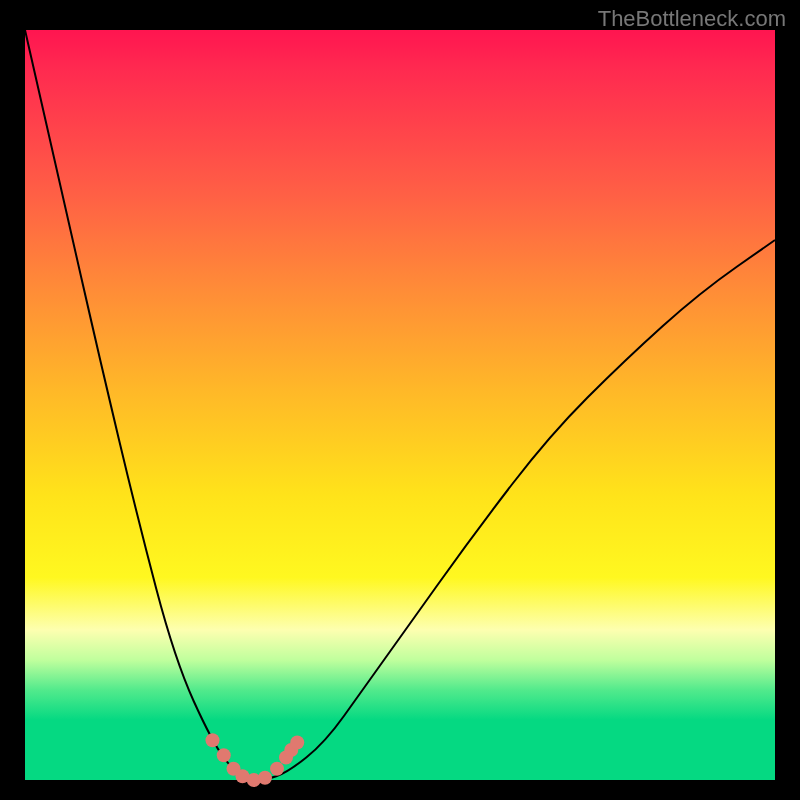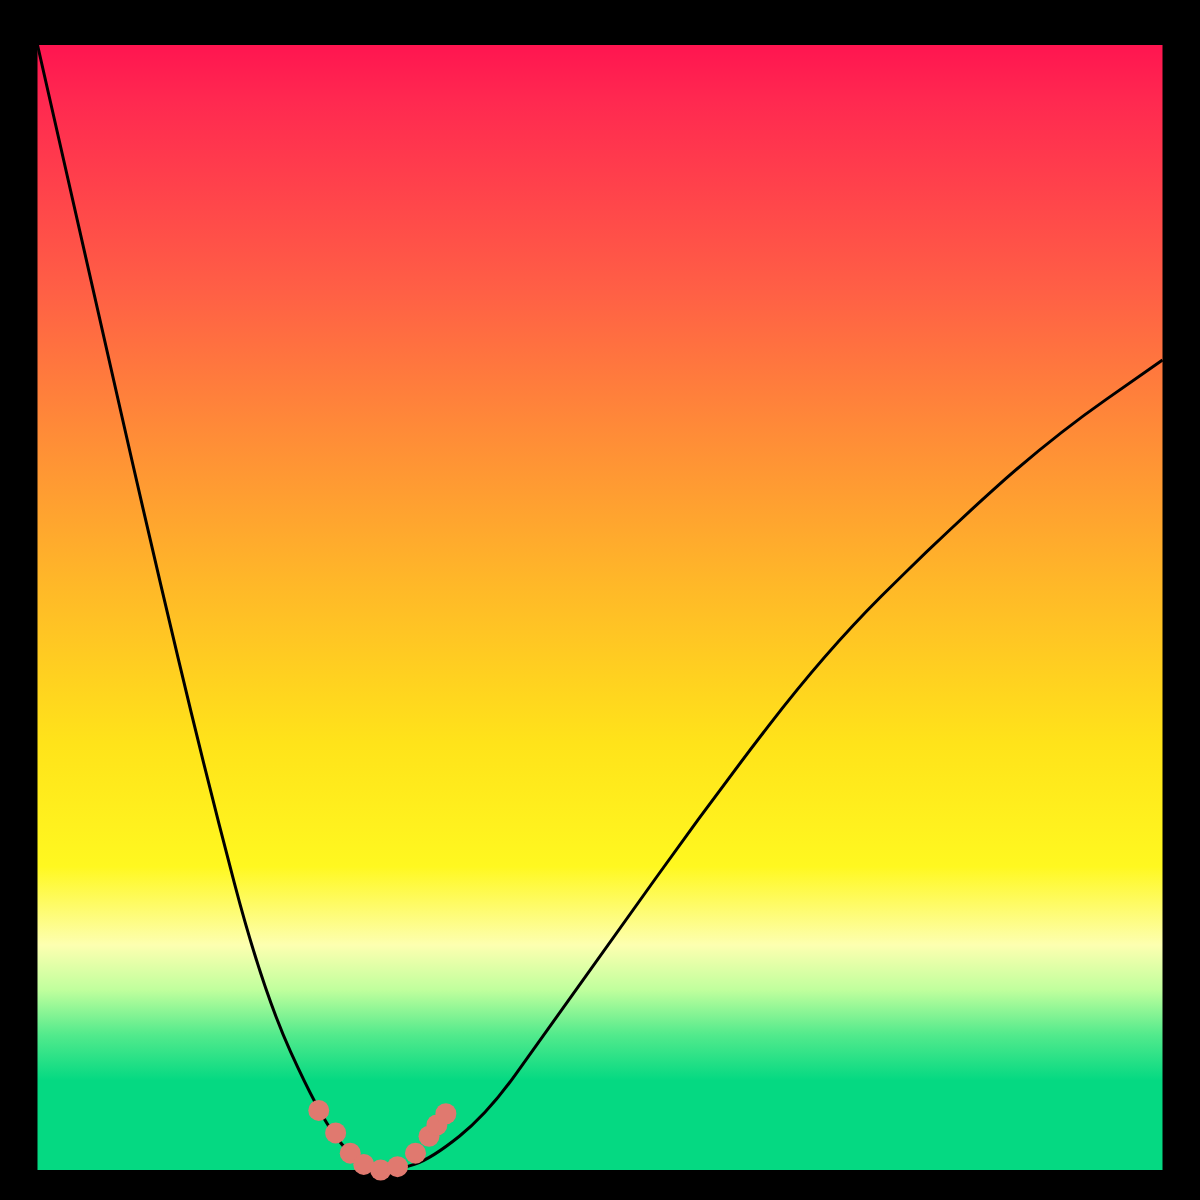--- a/index.html
+++ b/index.html
@@ -58,20 +58,21 @@
   }
   .marker {
     fill: #e0796f;
     stroke: none;
   }
 </style>
 </head>
 <body>
 
 <div class="stage">
+  <div class="watermark">TheBottleneck.com</div>
 
   <div class="plot">
     <svg class="curve" viewBox="0 0 750 750" preserveAspectRatio="none">
       <path id="left-branch" fill="none" stroke="#000000" stroke-width="2" d="M 0 0 Q 0 0 18.75 82.49999999999999 Q 37.5 164.99999999999997 56.25 247.49999999999994 Q 75 329.99999999999994 93.75 408.75 Q 112.5 487.5 131.25 558.75 Q 150 630 168.75 671.25 Q 187.5 712.5 198.75 727.5 Q 210.00000000000003 742.5 217.5 746.25 L 225 750"></path>
       <path id="right-branch" fill="none" stroke="#000000" stroke-width="2" d="M 225 750 Q 225 750 232.5 750 Q 240 750 251.25 746.25 Q 262.5 742.5 281.25 727.5 Q 300 712.5 318.75 686.25 Q 337.5 660 356.25 633.75 Q 375 607.5 412.5 555 Q 450 502.49999999999994 487.5 453.75 Q 525 405 562.5 367.5 Q 600 329.99999999999994 637.5 296.25 Q 675 262.5 712.5 236.25 L 750 210.00000000000003"></path>
       <g id="markers">
           <rect x="180.5" y="703.25" width="14" height="14" rx="7" ry="7" class="marker" fill="#e0796f"></rect>
           <rect x="191.75" y="718.25" width="14" height="14" rx="7" ry="7" class="marker" fill="#e0796f"></rect>
           <rect x="201.50000000000003" y="731.75" width="14" height="14" rx="7" ry="7" class="marker" fill="#e0796f"></rect>
           <rect x="210.49999999999997" y="739.25" width="14" height="14" rx="7" ry="7" class="marker" fill="#e0796f"></rect>

